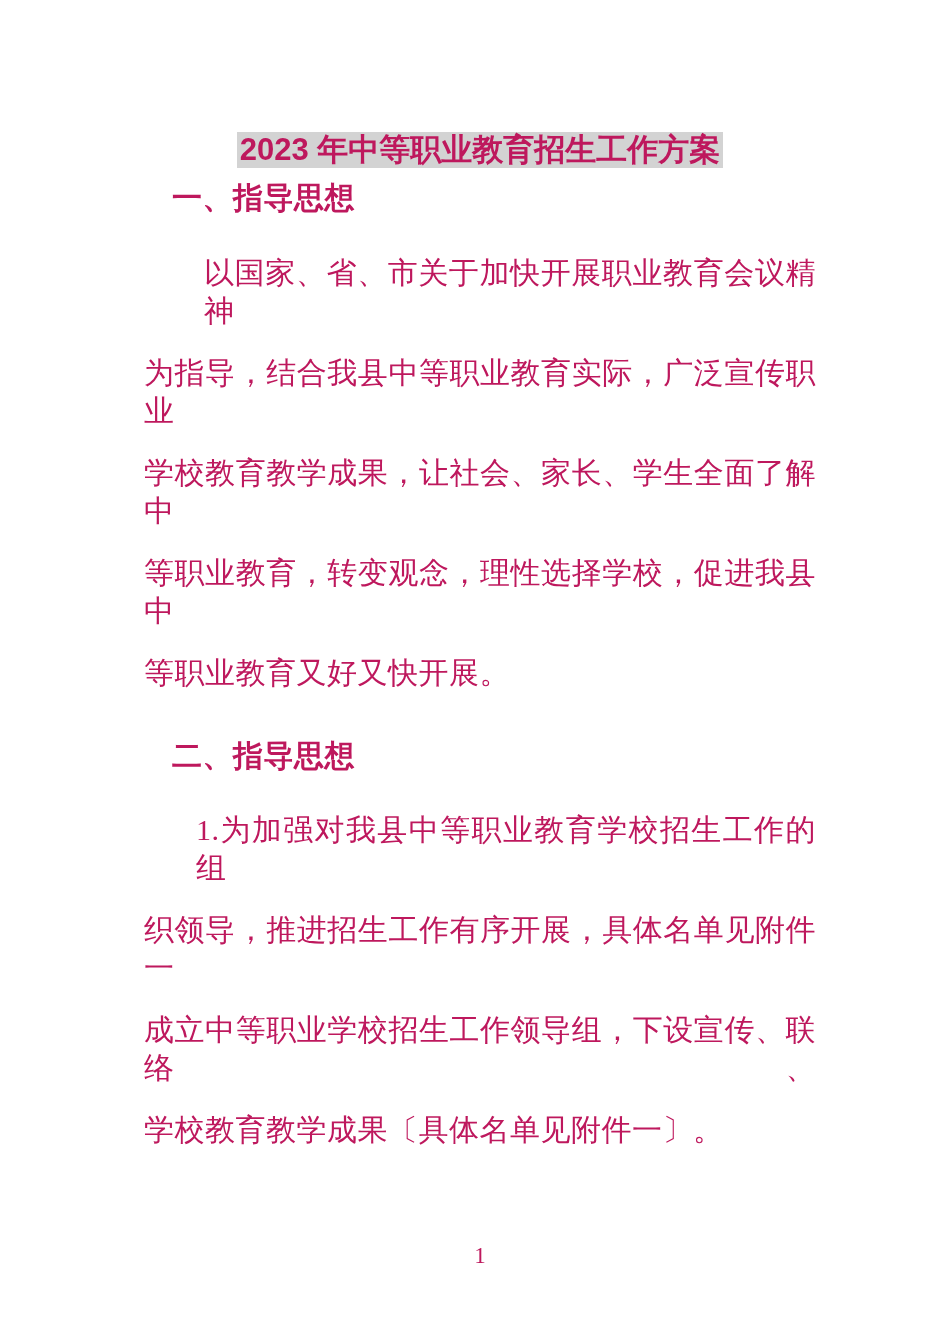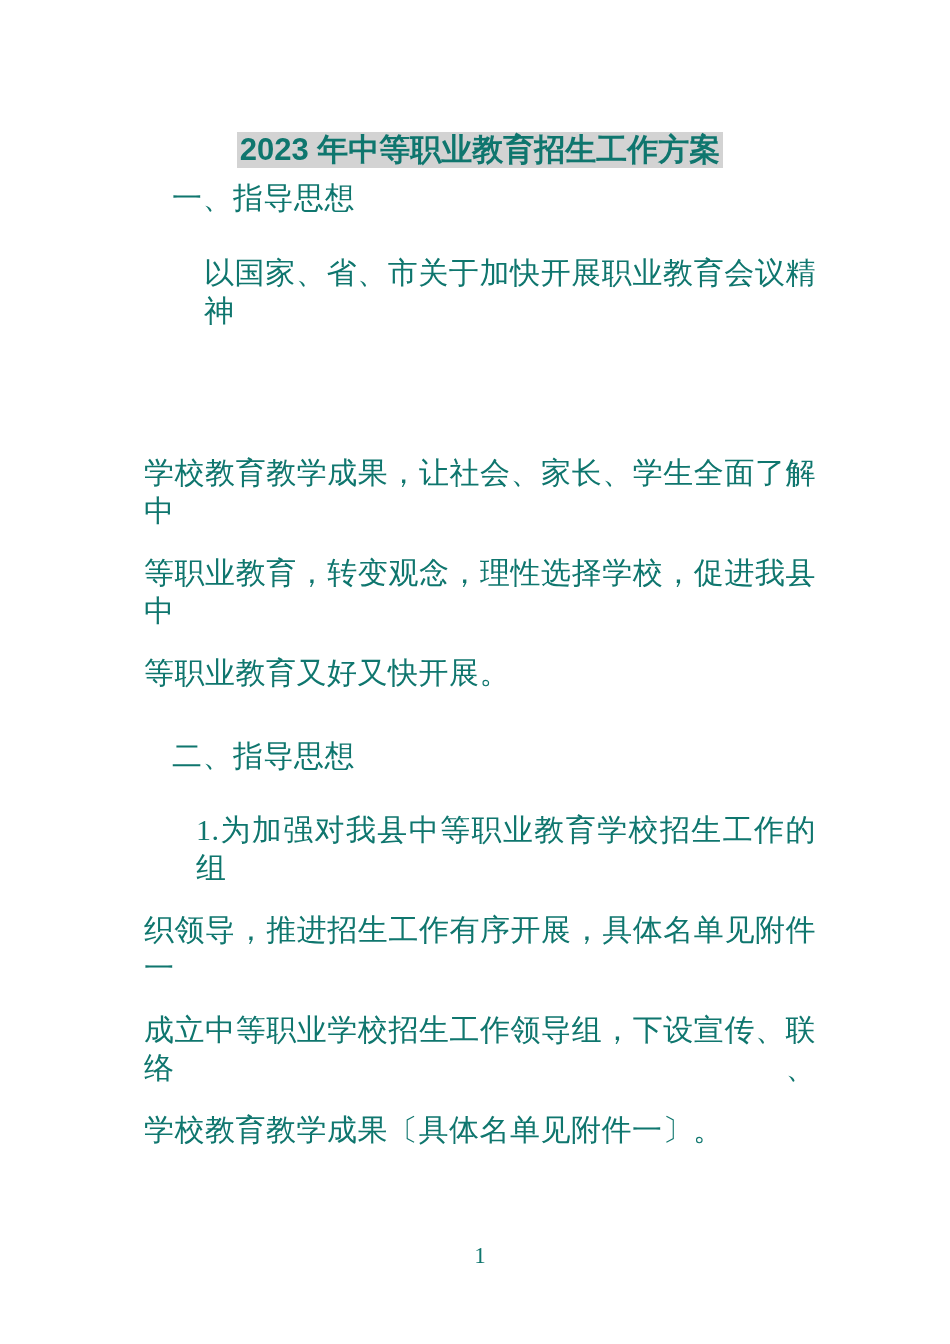--- a/index.html
+++ b/index.html
@@ -5,21 +5,21 @@
   html, body {
     margin: 0;
     padding: 0;
     background: #ffffff;
   }
   .page {
     position: relative;
     width: 950px;
     height: 1344px;
     background: #ffffff;
-    color: #0f766e;
+    color: #be185d;
     font-family: "Liberation Serif", serif;
     overflow: hidden;
   }
   .title-wrap {
     position: absolute;
     top: 132px;
     left: 144px;
     width: 672px;
     text-align: center;
     white-space: nowrap;
@@ -41,20 +41,21 @@
     font-size: 30px;
     line-height: 38px;
     letter-spacing: 0.5px;
   }
   .just {
     text-align: justify;
     text-align-last: justify;
   }
   .heading {
     padding-left: 28px;
+    font-weight: bold;
   }
   .indent2 {
     padding-left: 60px;
   }
   .indent-num {
     padding-left: 52px;
   }
   .page-number {
     position: absolute;
     top: 1244px;
@@ -72,20 +73,21 @@
 <div class="page">
 
   <div class="title-wrap">
     <span class="title-mark">2023 年中等职业教育招生工作方案</span>
   </div>
 
   <div class="line heading" style="top:179px">一、指导思想</div>
 
   <div class="line just indent2" style="top:254px">以国家、省、市关于加快开展职业教育会议精神</div>
 
+  <div class="line just" style="top:354px">为指导，结合我县中等职业教育实际，广泛宣传职业</div>
 
   <div class="line just" style="top:554px">等职业教育，转变观念，理性选择学校，促进我县中</div>
 
   <div class="line just" style="top:454px">学校教育教学成果，让社会、家长、学生全面了解中</div>
 
   <div class="line" style="top:654px">等职业教育又好又快开展。</div>
 
   <div class="line heading" style="top:737px">二、指导思想</div>
 
   <div class="line just indent-num" style="top:811px">1.为加强对我县中等职业教育学校招生工作的组</div>

